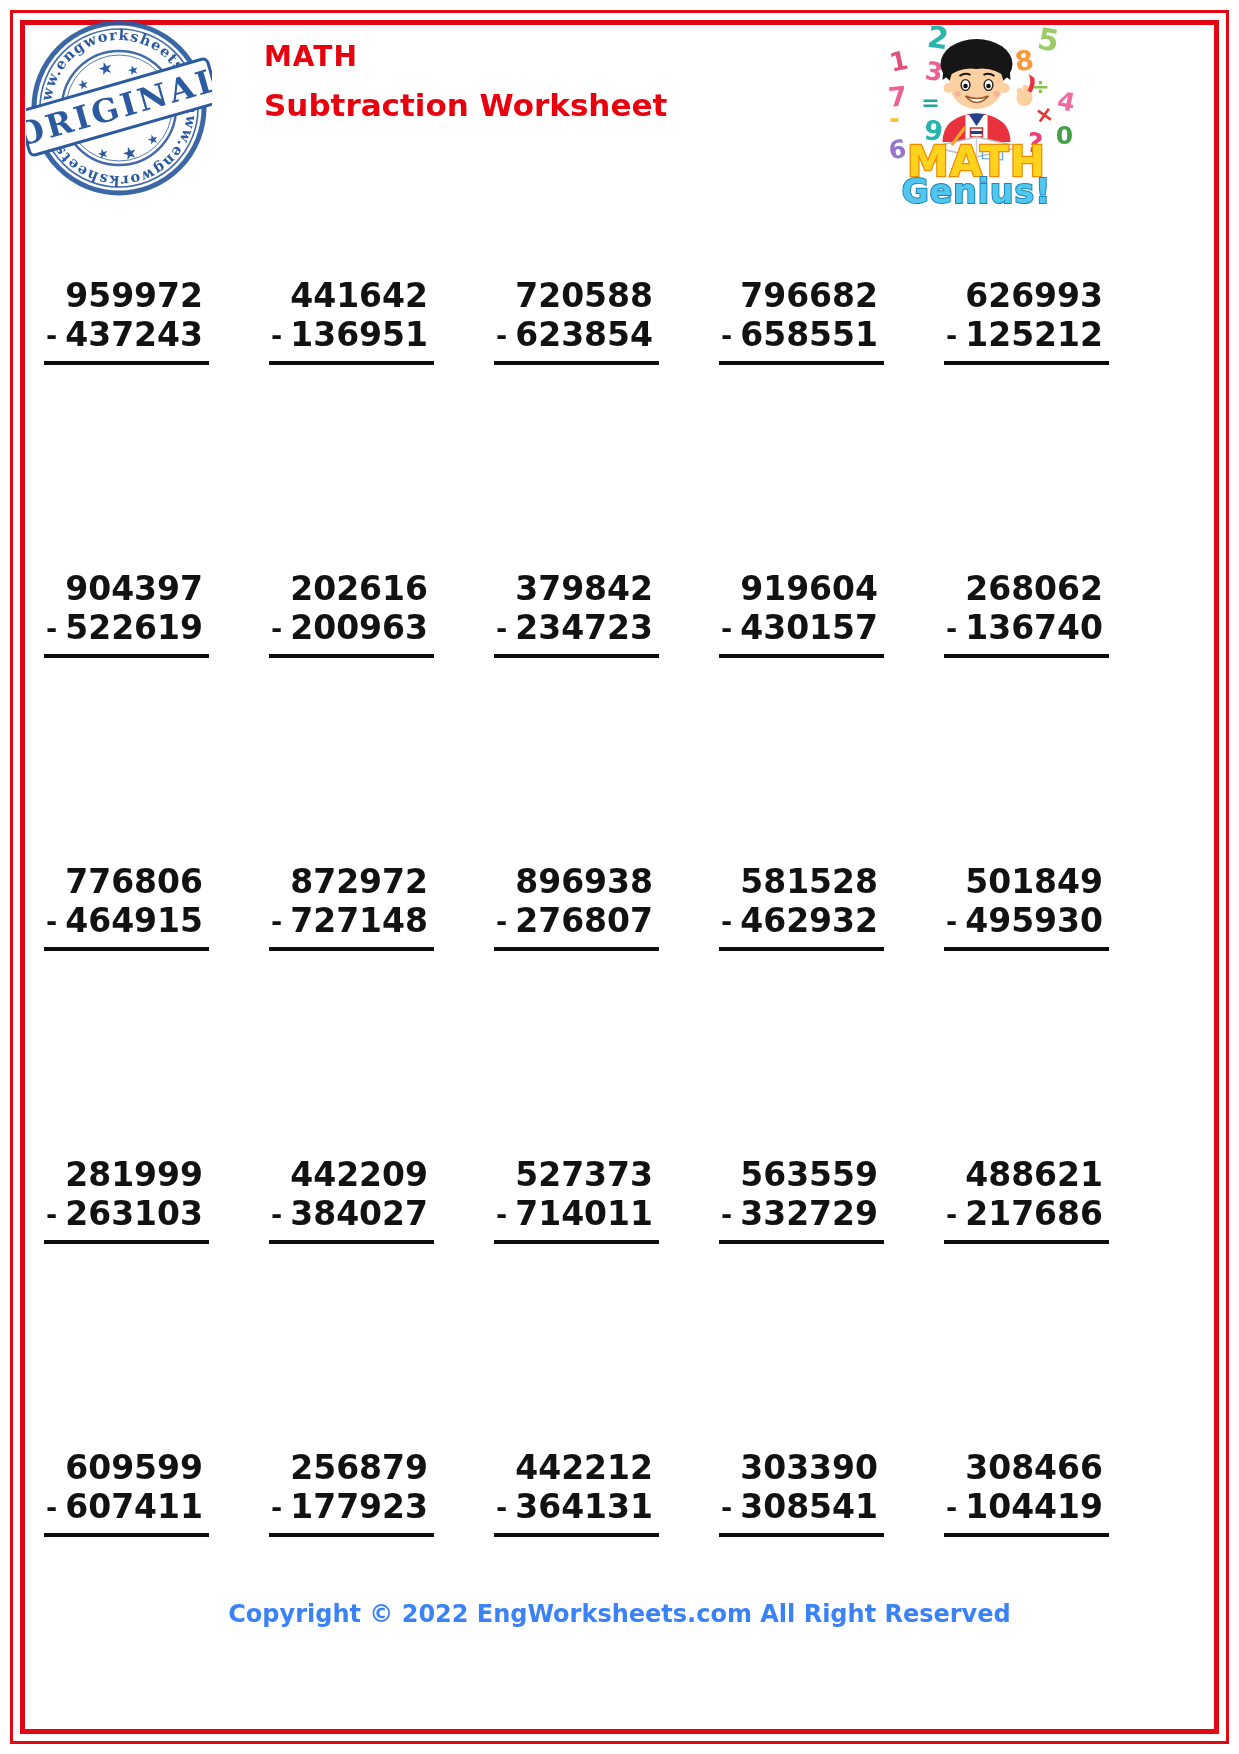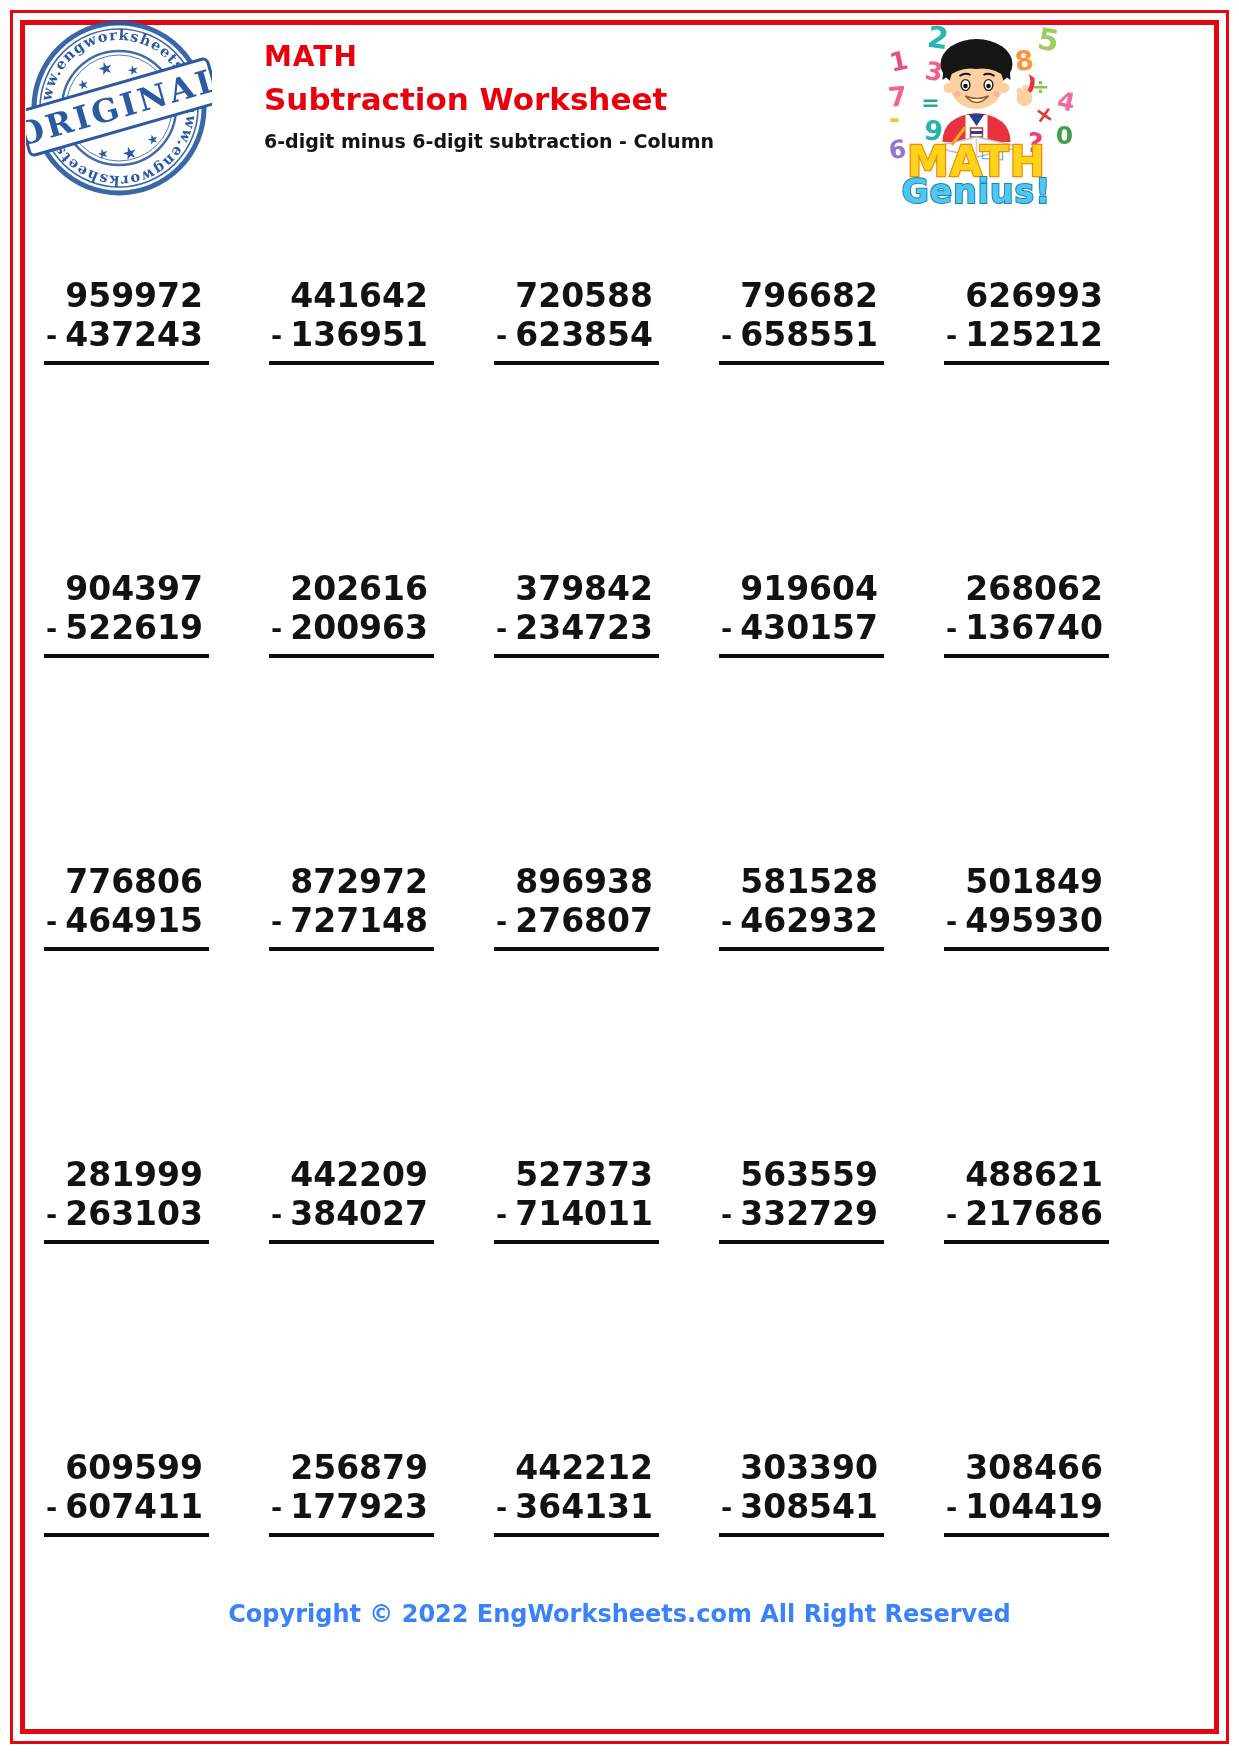--- a/index.html
+++ b/index.html
@@ -8,21 +8,21 @@
     background:#ffffff; font-family:"DejaVu Sans", sans-serif;
     overflow:hidden;
   }
   .frame-outer { position:absolute; inset:10px; border:3px solid #e30613; pointer-events:none; }
   .frame-inner { position:absolute; inset:20px; border:5px solid #e30613; pointer-events:none; }
 
   .stamp { position:absolute; left:26px; top:20px; width:186px; height:178px; }
 
   .titles { position:absolute; left:264px; top:40px; }
   .title-category { color:#e8000d; font-size:28px; font-weight:bold; letter-spacing:1px; }
-  .title-main     { color:#e8000d; font-size:31px; font-weight:bold; margin-top:8px; }
+  .title-main     { color:#e8000d; font-size:31px; font-weight:bold; margin-top:14px; }
   .title-sub      { color:#141414; font-size:19px; font-weight:bold; margin-top:13px; }
 
   .logo { position:absolute; left:872px; top:16px; width:210px; height:192px; }
 
   .grid {
     position:absolute; top:278px; left:-10px;
     display:grid; grid-template-columns:repeat(5, 225px);
     grid-auto-rows:293px; justify-items:center;
   }
   .problem { color:#121212; font-weight:bold; font-size:33px; line-height:1.12;padding-left:48px; }
@@ -70,21 +70,20 @@
       <text x="92" y="98" text-anchor="middle" font-family="DejaVu Serif, serif" font-size="32" font-weight="bold" fill="#2b5aa0" letter-spacing="3">ORIGINAL</text>
       <text x="64" y="132" font-size="13" fill="#2b5aa0" text-anchor="middle">★</text>
       <text x="90" y="140" font-size="17" fill="#2b5aa0" text-anchor="middle">★</text>
       <text x="116" y="132" font-size="13" fill="#2b5aa0" text-anchor="middle">★</text>
     </g>
   </svg>
 
   <div class="titles">
     <div class="title-category">MATH</div>
     <div class="title-main">Subtraction Worksheet</div>
-    <div class="title-sub">6-digit minus 6-digit subtraction - Column</div>
   </div>
 
   <svg class="logo" viewBox="0 0 205 192">
     <g id="logo-scatter" font-family="DejaVu Sans, sans-serif" font-weight="bold">
         <text x="26" y="54" font-size="26" fill="#e0527e" text-anchor="middle" transform="rotate(-12 26 54)">1</text>
         <text x="62" y="32" font-size="30" fill="#29b6ad" text-anchor="middle" transform="rotate(8 62 32)">2</text>
         <text x="58" y="64" font-size="25" fill="#ef5f92" text-anchor="middle" transform="rotate(10 58 64)">3</text>
         <text x="24" y="90" font-size="27" fill="#f06292" text-anchor="middle" transform="rotate(-6 24 90)">7</text>
         <text x="56" y="94" font-size="22" fill="#26a69a" text-anchor="middle" transform="rotate(0 56 94)">=</text>
         <text x="20" y="112" font-size="26" fill="#f9c13d" text-anchor="middle" transform="rotate(0 20 112)">-</text>

